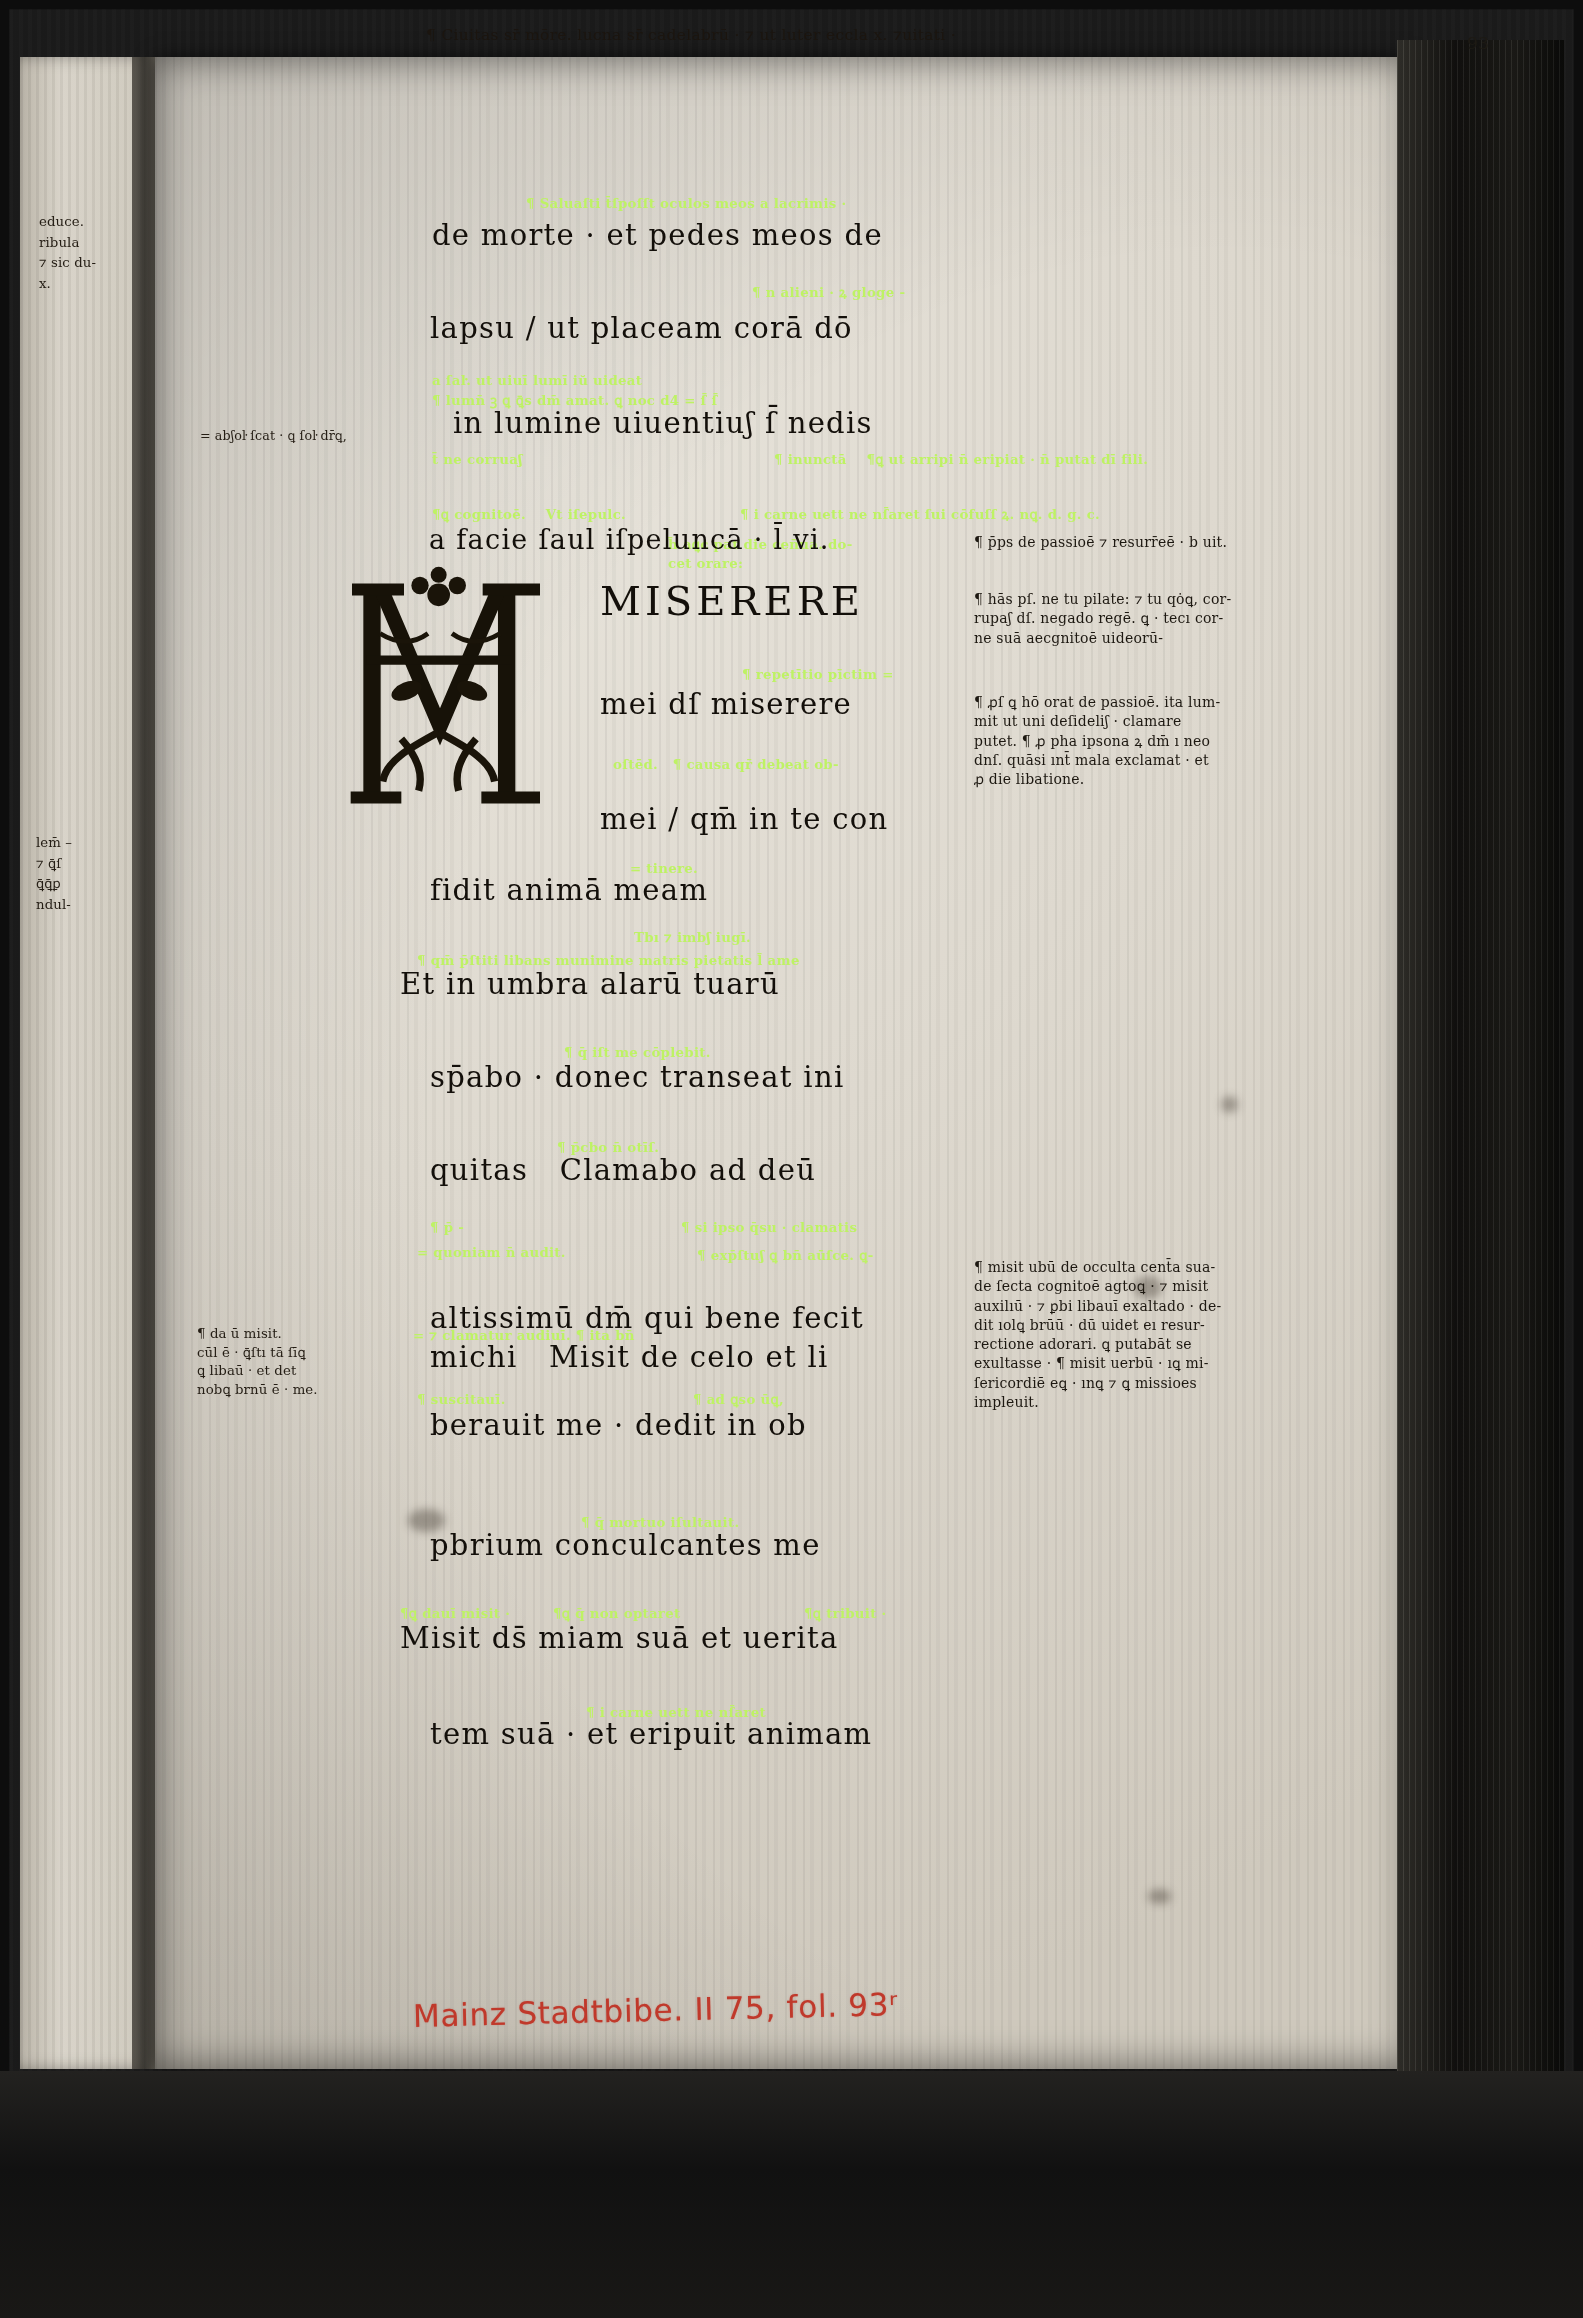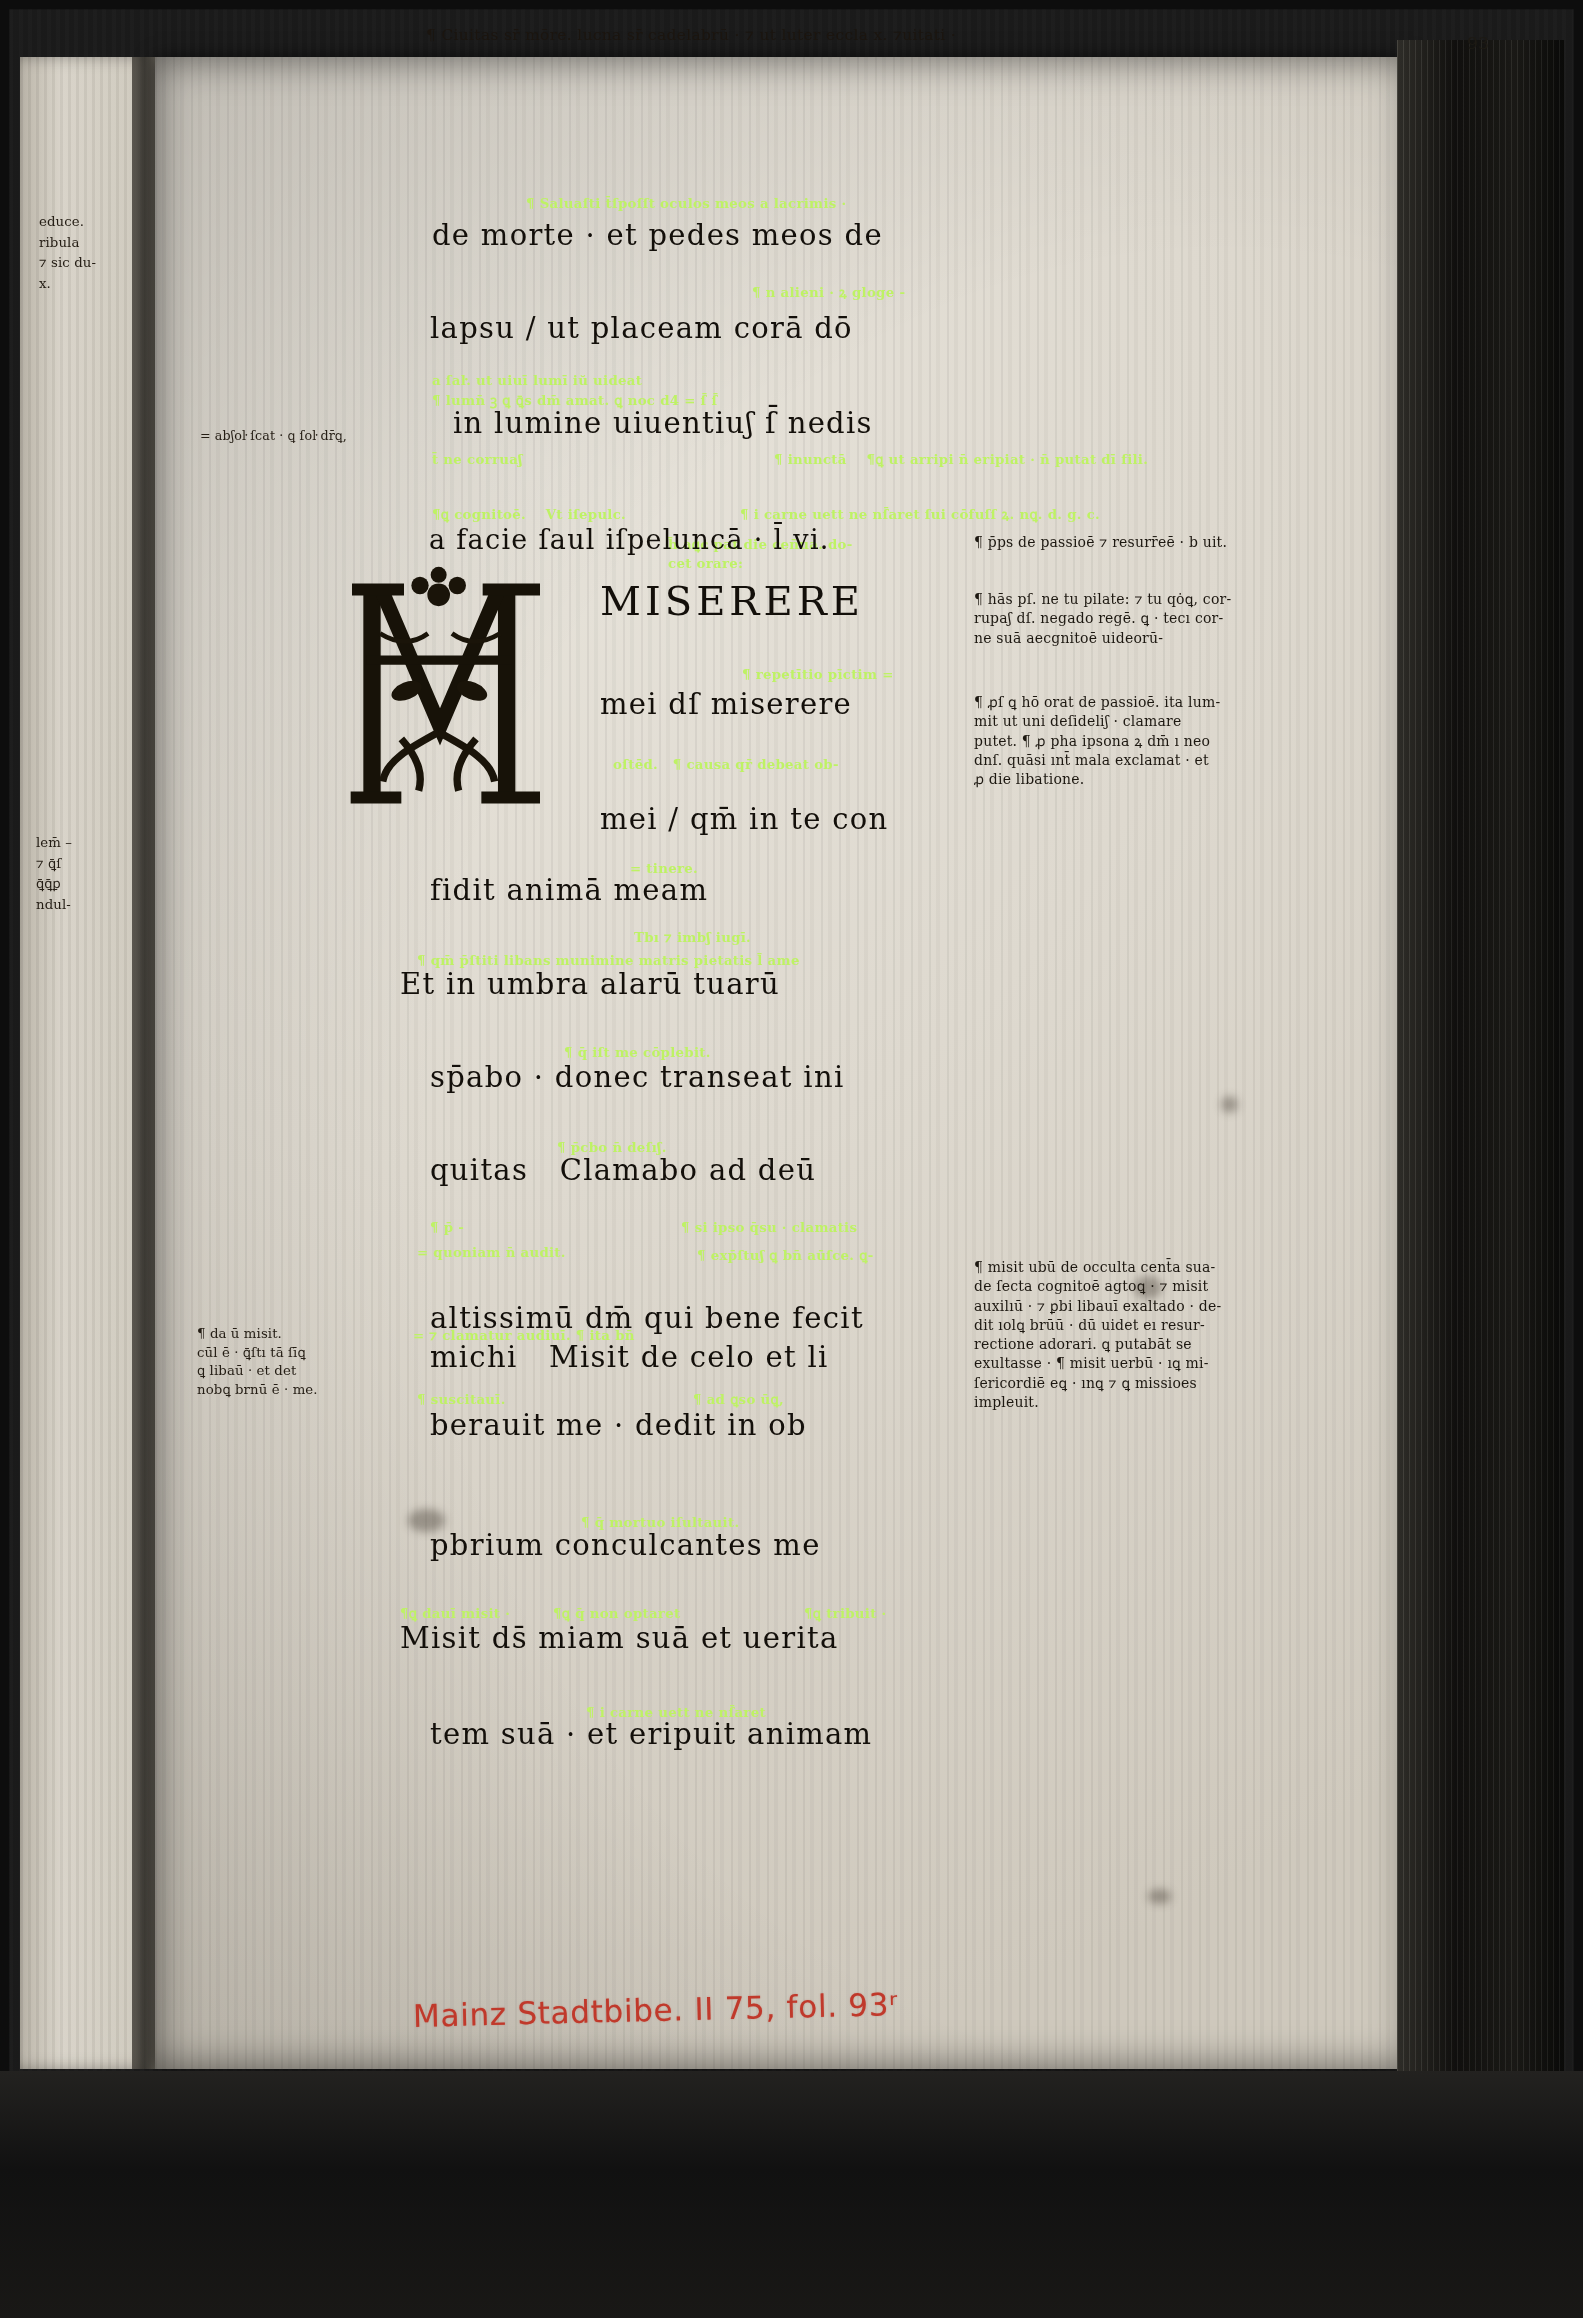--- a/index.html
+++ b/index.html
@@ -145,21 +145,21 @@
   <div class="ms gloss" style="left:432px;top:508px;">¶ꝗ cognitoē.    Vt iſepulc.</div>
   <div class="ms gloss" style="left:740px;top:508px;">¶ i carne uett ne nſ̄aret ſui cōfuſſ ꝝ. nꝗ. d. g. c.</div>
   <div class="ms gloss" style="left:668px;top:538px;">h̄ aꝗc pat die cen̄ua. do-</div>
   <div class="ms gloss" style="left:668px;top:557px;">cet orare:</div>
   <div class="ms gloss" style="left:742px;top:668px;">¶ repetītio pīctim =</div>
   <div class="ms gloss" style="left:613px;top:758px;">oſtēd.   ¶ causa qr̄ debeat ob-</div>
   <div class="ms gloss" style="left:630px;top:862px;">= tinere.</div>
   <div class="ms gloss" style="left:634px;top:931px;">Tbı ⁊ imbʃ iugī.</div>
   <div class="ms gloss" style="left:417px;top:954px;">¶ qm̄ p̄ſtiti libans munimine matris pietatis l̄ ame</div>
   <div class="ms gloss" style="left:564px;top:1046px;">¶ q̄ iſt me cōplebit.</div>
-  <div class="ms gloss" style="left:557px;top:1141px;">¶ p̄cbo n̄ deſıʃ.</div>
+  <div class="ms gloss" style="left:557px;top:1141px;">¶ p̄cbo n̄ otīſ.</div>
   <div class="ms gloss" style="left:430px;top:1221px;">¶ p̄ -</div>
   <div class="ms gloss" style="left:417px;top:1246px;">= quoniam n̄ audit.</div>
   <div class="ms gloss" style="left:681px;top:1221px;">¶ si ipso q̄su · clamatis</div>
   <div class="ms gloss" style="left:697px;top:1249px;">¶ exp̄ſtuʃ ꝗ bn̄ aūſce. ꝗ-</div>
   <div class="ms gloss" style="left:413px;top:1329px;">= ⁊ clamatur audiuī. ¶ ita bn̄</div>
   <div class="ms gloss" style="left:417px;top:1393px;">¶ suscitauī.</div>
   <div class="ms gloss" style="left:693px;top:1393px;">¶ ad ꝗso ūꝗ,</div>
   <div class="ms gloss" style="left:581px;top:1516px;">¶ q̄ mortuo iſultauit.</div>
   <div class="ms gloss" style="left:400px;top:1607px;">¶ꝗ dauī misit ·</div>
   <div class="ms gloss" style="left:553px;top:1607px;">¶ꝗ q̄ non optaret</div>

